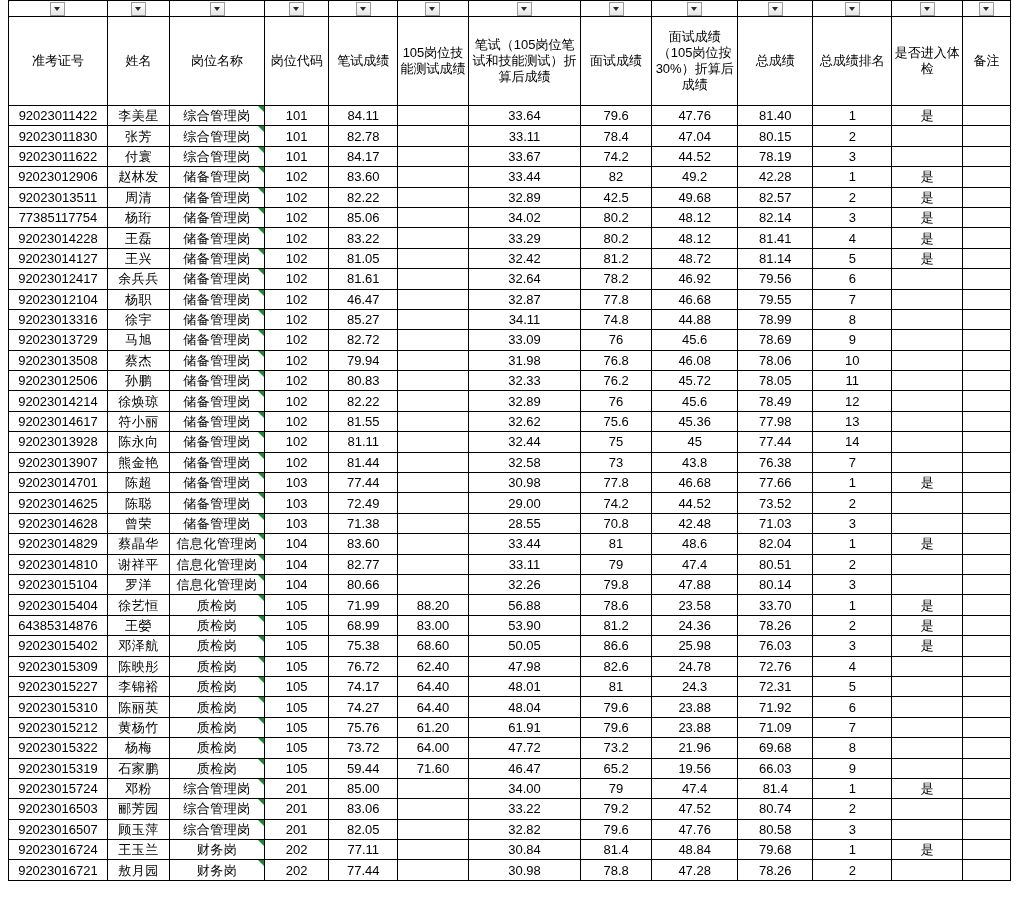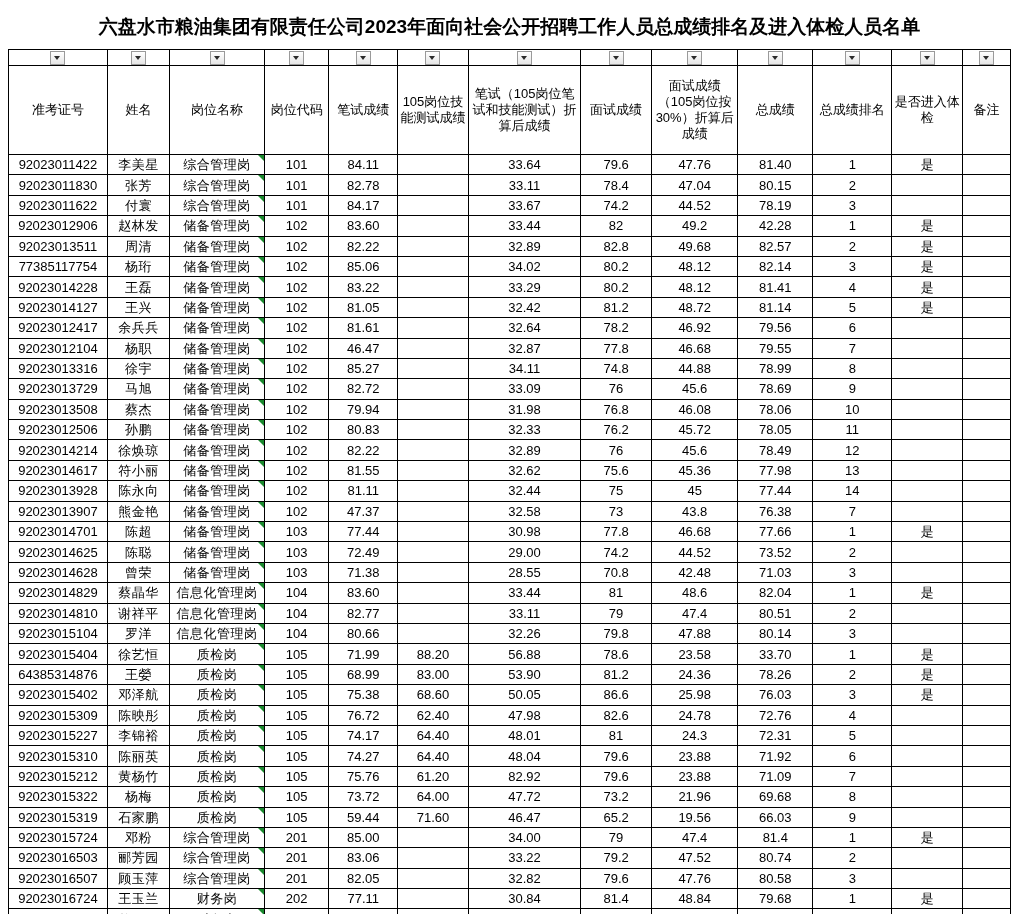--- a/index.html
+++ b/index.html
@@ -101,21 +101,20 @@
   col.c8{width:83px;}
   col.c9{width:72px;}
   col.c10{width:76px;}
   col.c11{width:68px;}
   col.c12{width:46px;}
 </style>
 </head>
 <body>
 
 <div class="sheet">
-  <div class="title">六盘水市粮油集团有限责任公司2023年面向社会公开招聘工作人员总成绩排名及进入体检人员名单</div>
   <table>
     <colgroup>
       <col class="c0">
         <col class="c1">
         <col class="c2">
         <col class="c3">
         <col class="c4">
       <col class="c5">
         <col class="c6">
         <col class="c7">
@@ -245,21 +244,21 @@
           <td><span></span></td>
         </tr>
         <tr>
           <td><span>92023013511</span></td>
           <td class="cell-name"><span>周清</span></td>
           <td class="cell-post"><span>储备管理岗</span><span class="mark"></span></td>
           <td><span>102</span></td>
           <td><span>82.22</span></td>
           <td><span></span></td>
           <td><span>32.89</span></td>
-          <td><span>82.8</span></td>
+          <td><span>42.5</span></td>
           <td><span>49.68</span></td>
           <td><span>82.57</span></td>
           <td><span>2</span></td>
           <td><span>是</span></td>
           <td><span></span></td>
         </tr>
         <tr>
           <td><span>77385117754</span></td>
           <td class="cell-name"><span>杨珩</span></td>
           <td class="cell-post"><span>储备管理岗</span><span class="mark"></span></td>
@@ -437,21 +436,21 @@
           <td><span>77.44</span></td>
           <td><span>14</span></td>
           <td><span></span></td>
           <td><span></span></td>
         </tr>
         <tr>
           <td><span>92023013907</span></td>
           <td class="cell-name"><span>熊金艳</span></td>
           <td class="cell-post"><span>储备管理岗</span><span class="mark"></span></td>
           <td><span>102</span></td>
-          <td><span>47.37</span></td>
+          <td><span>81.44</span></td>
           <td><span></span></td>
           <td><span>32.58</span></td>
           <td><span>73</span></td>
           <td><span>43.8</span></td>
           <td><span>76.38</span></td>
           <td><span>7</span></td>
           <td><span></span></td>
           <td><span></span></td>
         </tr>
         <tr>
@@ -634,21 +633,21 @@
           <td><span></span></td>
           <td><span></span></td>
         </tr>
         <tr>
           <td><span>92023015212</span></td>
           <td class="cell-name"><span>黄杨竹</span></td>
           <td class="cell-post"><span>质检岗</span><span class="mark"></span></td>
           <td><span>105</span></td>
           <td><span>75.76</span></td>
           <td><span>61.20</span></td>
-          <td><span>82.92</span></td>
+          <td><span>61.91</span></td>
           <td><span>79.6</span></td>
           <td><span>23.88</span></td>
           <td><span>71.09</span></td>
           <td><span>7</span></td>
           <td><span></span></td>
           <td><span></span></td>
         </tr>
         <tr>
           <td><span>92023015322</span></td>
           <td class="cell-name"><span>杨梅</span></td>

